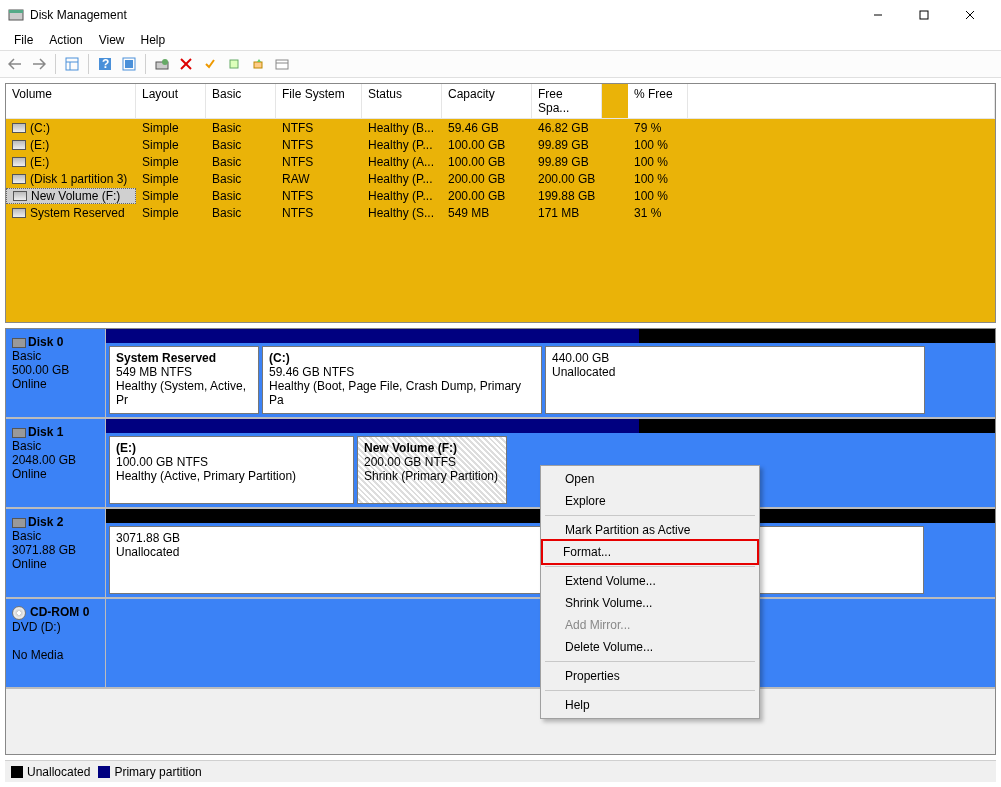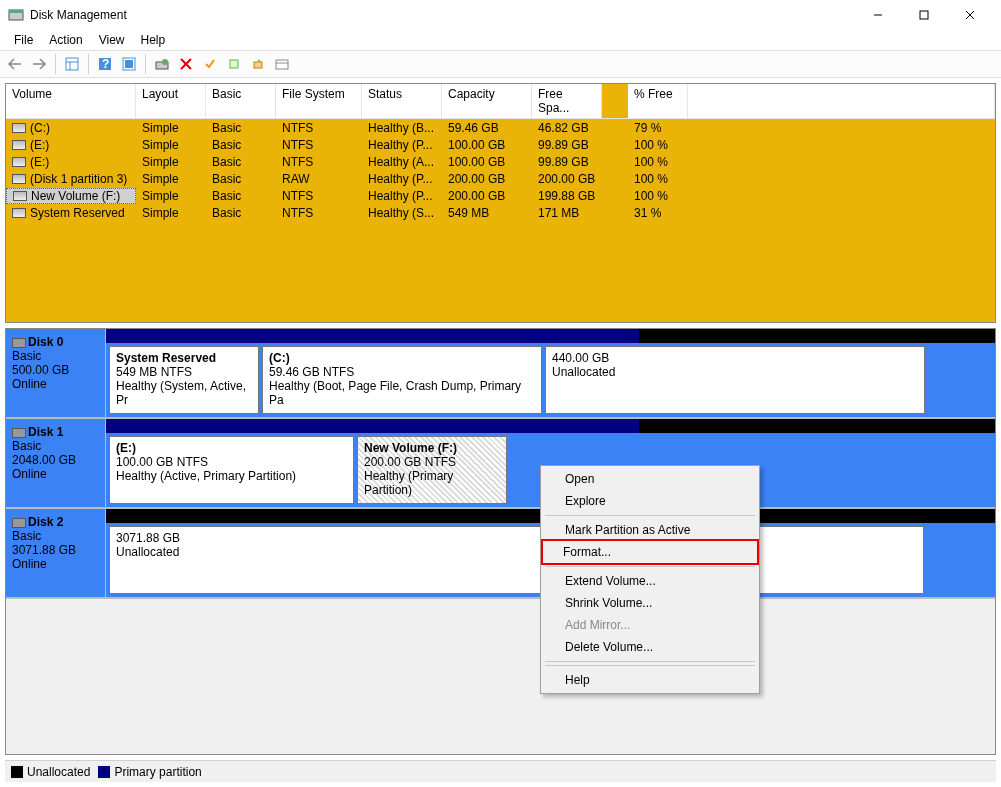--- a/index.html
+++ b/index.html
@@ -275,39 +275,46 @@
             </div>
             <div class="part-boxes">
               <div class="pbox" style="width:245px">
                 <div class="pname">(E:)</div>
                 <div class="psub">100.00 GB NTFS</div>
                 <div class="psub">Healthy (Active, Primary Partition)</div>
               </div>
               <div class="pbox hatch" style="width:150px">
                 <div class="pname">New Volume  (F:)</div>
                 <div class="psub">200.00 GB NTFS</div>
-                <div class="psub">Healthy (Primary Partition)</div>
+                <div class="psub">Shrink (Primary Partition)</div>
               </div>
               <div style="width:415px"></div>
             </div>
           </div>
         </div>
         <div class="disk-row">
           <div class="disk-label"><span class="diskicon"></span><b>Disk 2</b><br>Basic<br>3071.88 GB<br>Online</div>
           <div class="disk-parts">
             <div class="part-strip">
               <div class="strip-unalloc" style="width:100%"></div>
             </div>
             <div class="part-boxes">
               <div class="pbox" style="width:815px">
                 <div class="pname"></div>
                 <div class="psub">3071.88 GB</div>
                 <div class="psub">Unallocated</div>
               </div>
             </div>
+          </div>
+        </div>
+        <div class="disk-row">
+          <div class="disk-label"><span class="cdicon"></span><b>CD-ROM 0</b><br>DVD (D:)<br><br>No Media</div>
+          <div class="disk-parts">
+            <div class="part-strip"></div>
+            <div class="part-boxes"></div>
           </div>
         </div>
       </div>
   </div>
 
   <div class="legend">
     <span><span class="sw" style="background:#000"></span><span>Unallocated</span></span>
     <span><span class="sw" style="background:#000080"></span><span>Primary partition</span></span>
   </div>
 </div>
@@ -317,15 +324,16 @@
   <div class="mi">Explore</div>
   <hr>
   <div class="mi">Mark Partition as Active</div>
   <div class="mi hl">Format...</div>
   <hr>
   <div class="mi">Extend Volume...</div>
   <div class="mi">Shrink Volume...</div>
   <div class="mi dis">Add Mirror...</div>
   <div class="mi">Delete Volume...</div>
   <hr>
+  <div class="mi">Properties</div>
   <hr>
   <div class="mi">Help</div>
 </div>
 
 </body></html>

